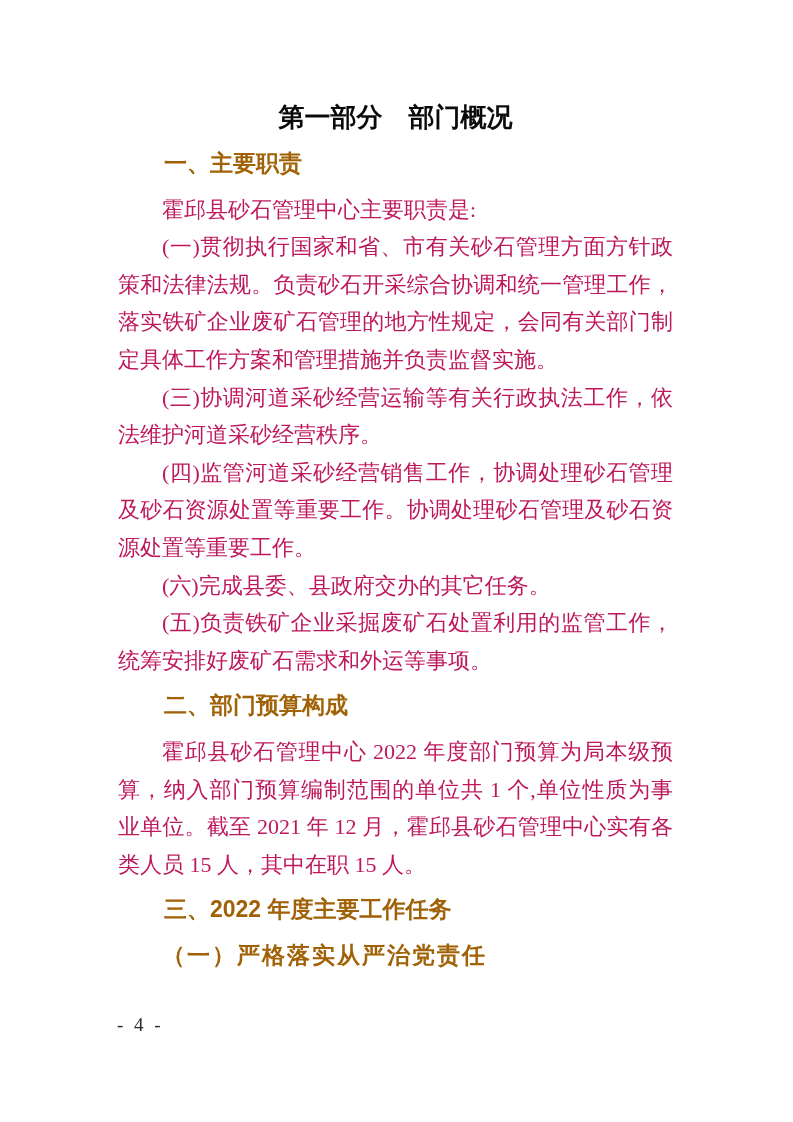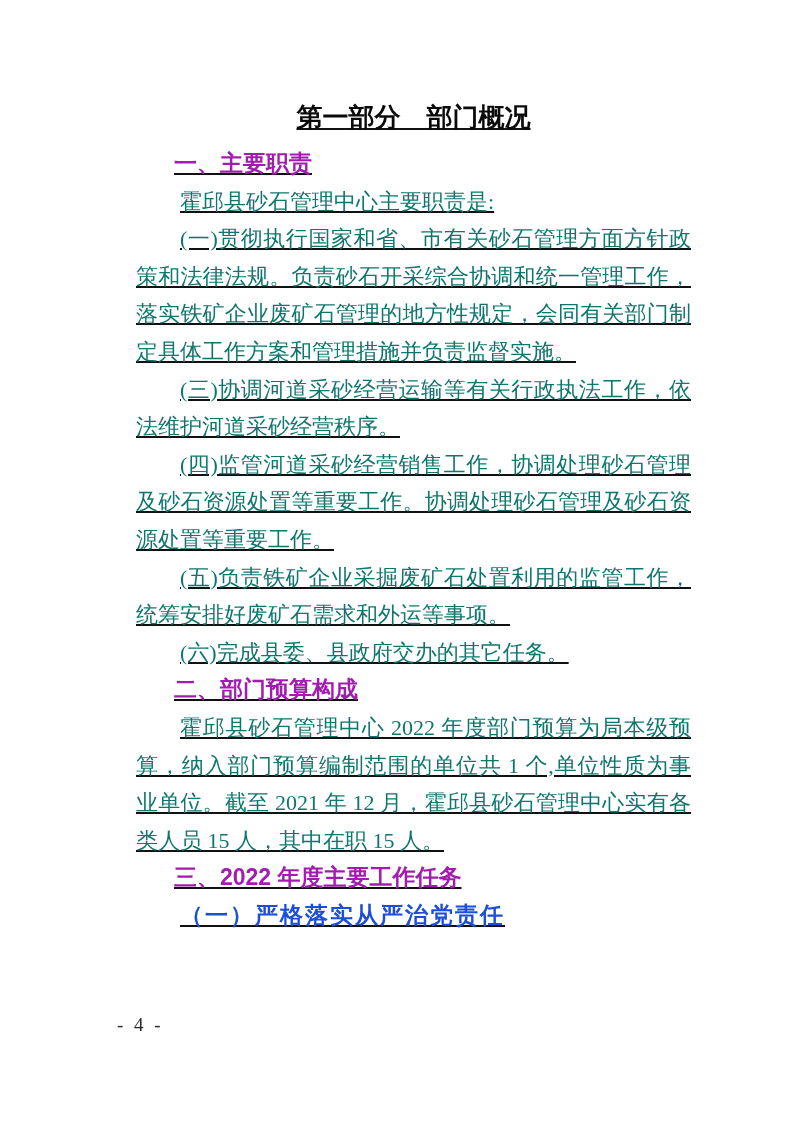--- a/index.html
+++ b/index.html
@@ -10,62 +10,61 @@
   .page {
     position: relative;
     width: 793px;
     height: 1122px;
     background: #ffffff;
     overflow: hidden;
     color: #111111;
   }
   .content {
     position: absolute;
-    left: 136px;
+    left: 118px;
     top: 97px;
     width: 555px;
-    text-decoration: underline;
   }
   .doc-title {
     margin: 0 0 8px 0;
     font-family: "Liberation Sans", sans-serif;
     font-weight: bold;
     font-size: 26px;
     line-height: 40px;
     text-align: center;
     color: #0a0a0a;
     white-space: pre;
   }
   .h2 {
-    margin: 0;
+    margin: 8px;
     font-family: "Liberation Sans", sans-serif;
     font-weight: bold;
     font-size: 23px;
     line-height: 37.6px;
     text-indent: 38px;
-    color: #a21caf;
+    color: #a16207;
   }
   .para {
     margin: 0;
     font-family: "Liberation Serif", serif;
     font-size: 22px;
     line-height: 37.6px;
     text-indent: 2em;
     text-align: justify;
-    color: #0f766e;
+    color: #be185d;
   }
   .h3-kai {
     margin: 0;
     font-family: "Liberation Serif", serif;
     font-weight: bold;
     font-size: 23px;
     line-height: 37.6px;
     text-indent: 44px;
     letter-spacing: 2px;
-    color: #1d4ed8;
+    color: #a16207;
   }
   .footer-pagenum {
     position: absolute;
     left: 117px;
     top: 1014px;
     font-family: "Liberation Serif", serif;
     font-size: 19px;
     letter-spacing: 3px;
     color: #2a2a2a;
   }
@@ -81,23 +80,23 @@
 
     <p class="para">霍邱县砂石管理中心主要职责是:</p>
 
     <p class="para">(一)贯彻执行国家和省、市有关砂石管理方面方针政策和法律法规。负责砂石开采综合协调和统一管理工作，落实铁矿企业废矿石管理的地方性规定，会同有关部门制定具体工作方案和管理措施并负责监督实施。</p>
 
 
     <p class="para">(三)协调河道采砂经营运输等有关行政执法工作，依法维护河道采砂经营秩序。</p>
 
     <p class="para">(四)监管河道采砂经营销售工作，协调处理砂石管理及砂石资源处置等重要工作。协调处理砂石管理及砂石资源处置等重要工作。</p>
 
+    <p class="para">(六)完成县委、县政府交办的其它任务。</p>
+
     <p class="para">(五)负责铁矿企业采掘废矿石处置利用的监管工作，统筹安排好废矿石需求和外运等事项。</p>
-
-    <p class="para">(六)完成县委、县政府交办的其它任务。</p>
 
     <h2 class="h2">二、部门预算构成</h2>
 
     <p class="para">霍邱县砂石管理中心 2022 年度部门预算为局本级预算，纳入部门预算编制范围的单位共 1 个,单位性质为事业单位。截至 2021 年 12 月，霍邱县砂石管理中心实有各类人员 15 人，其中在职 15 人。</p>
 
     <h2 class="h2">三、2022 年度主要工作任务</h2>
 
     <h3 class="h3-kai">（一）严格落实从严治党责任</h3>
   </div>
 

